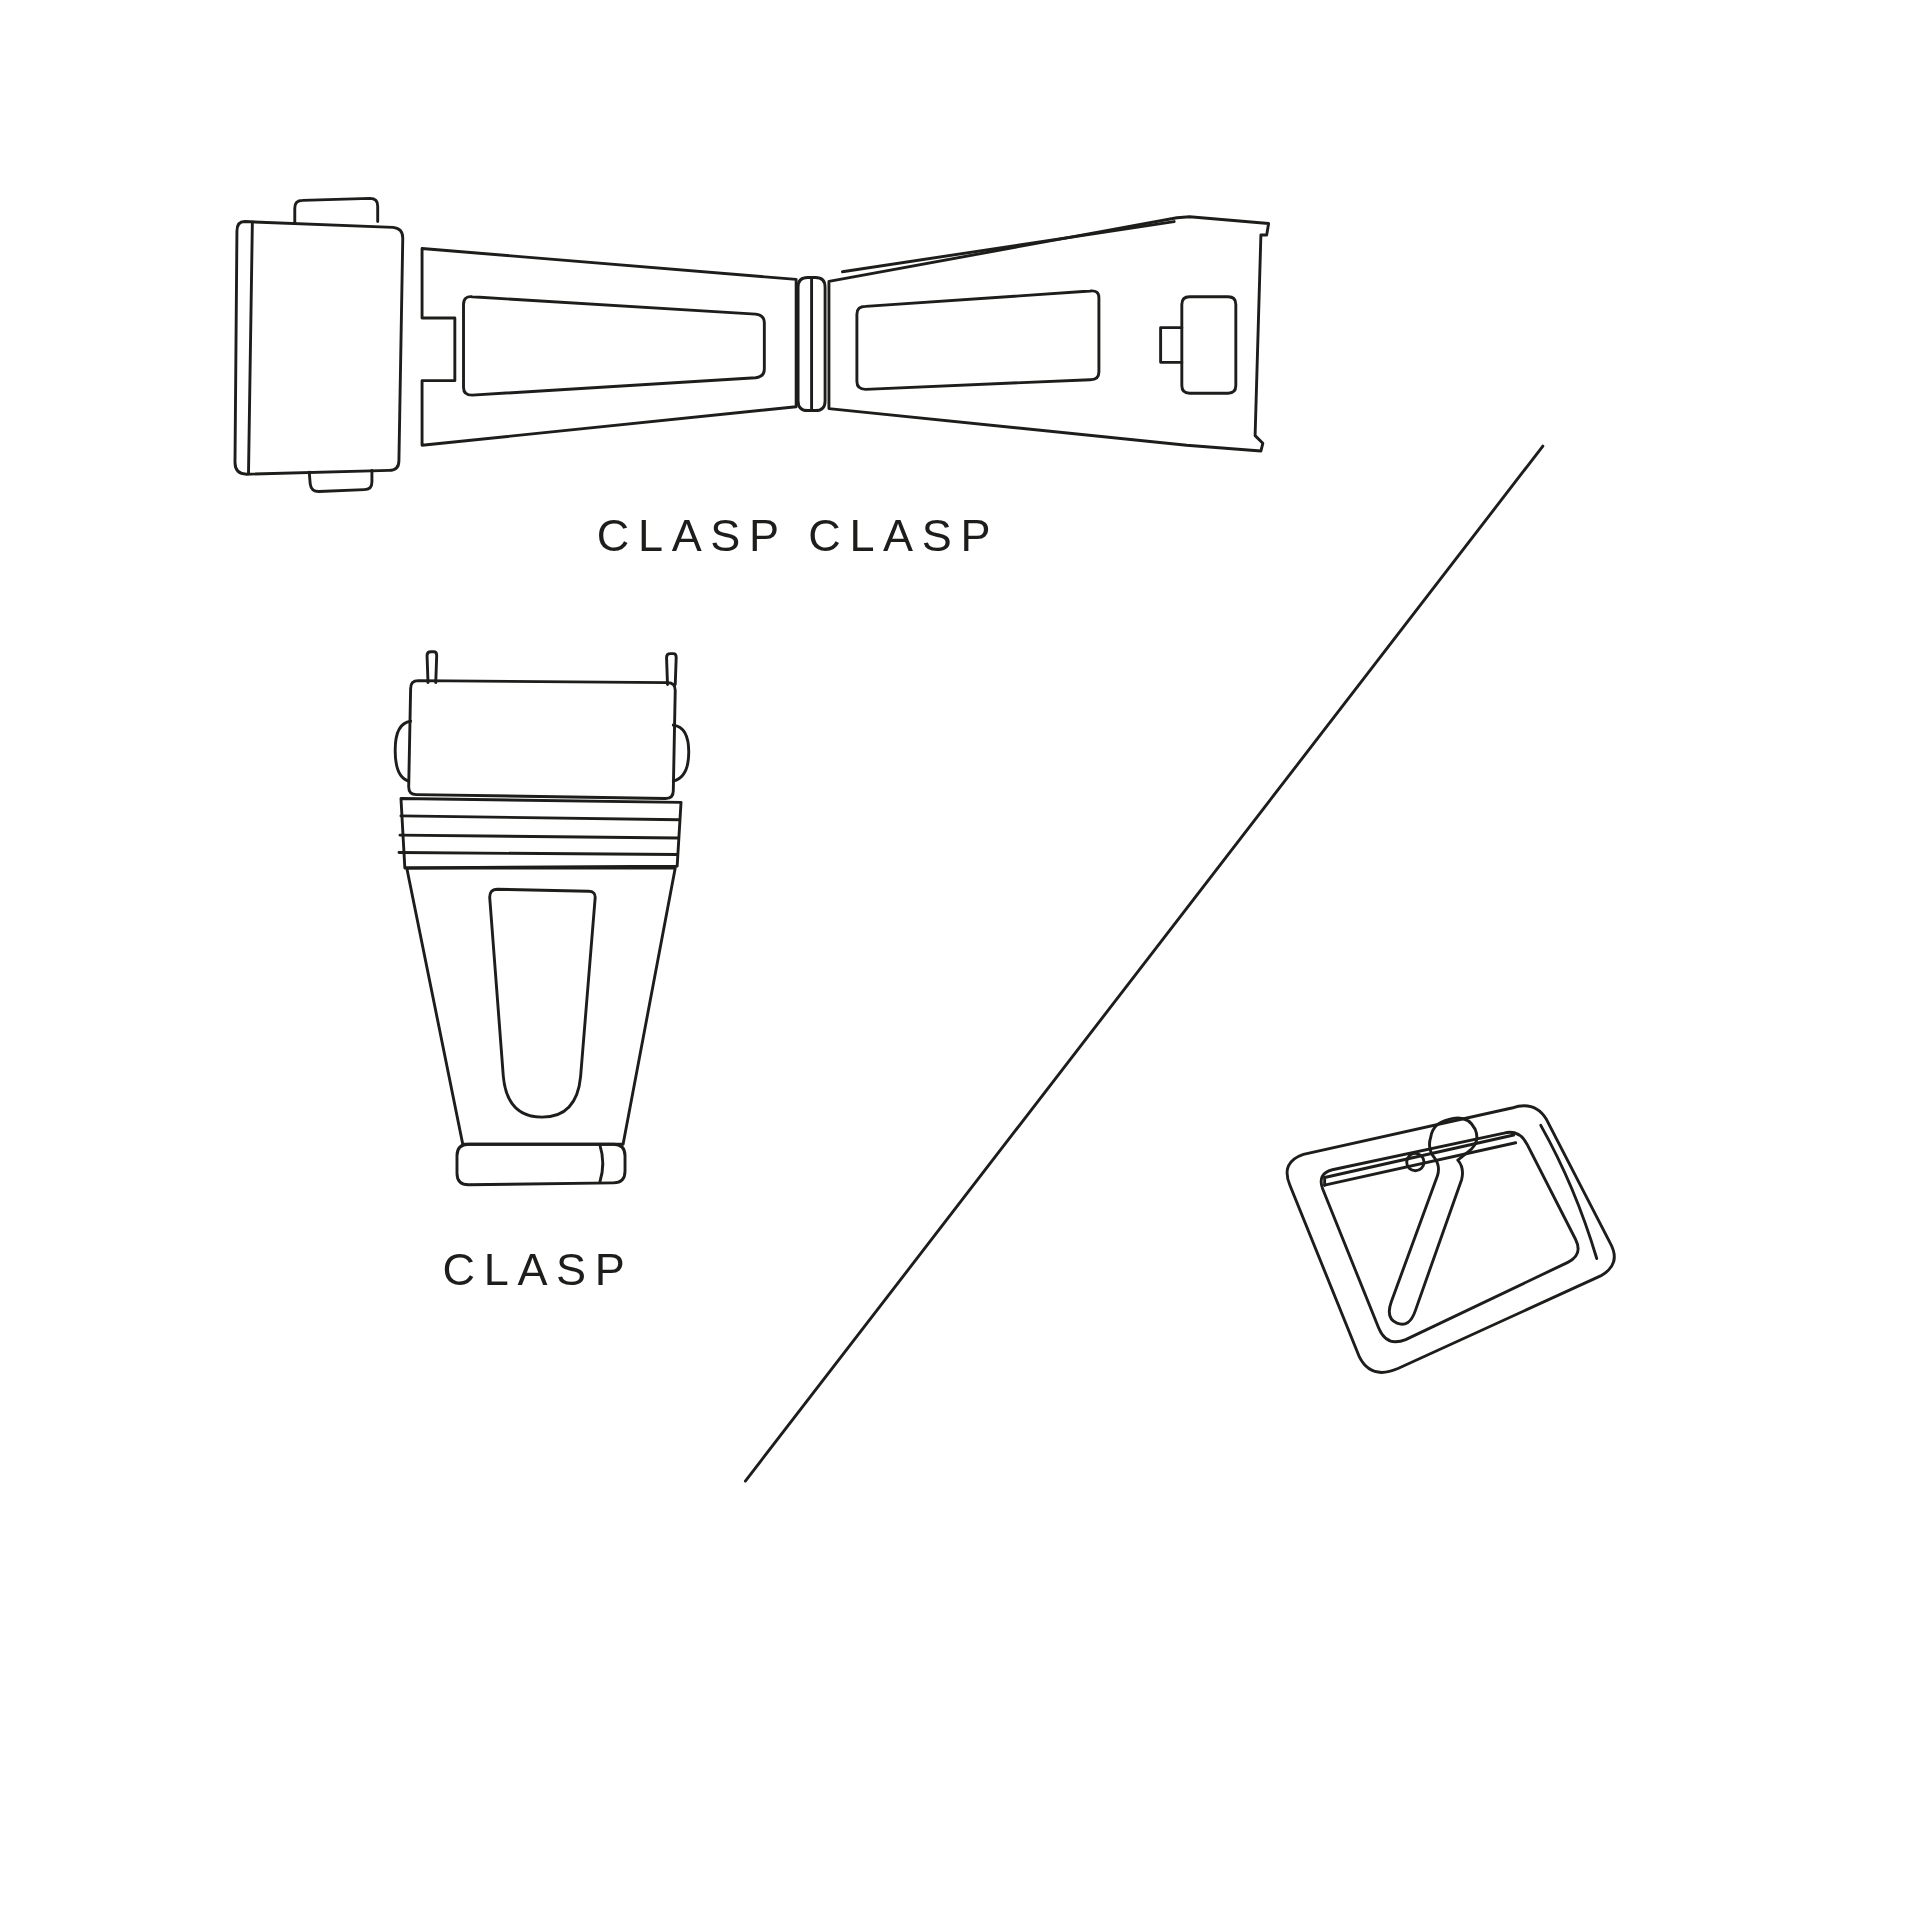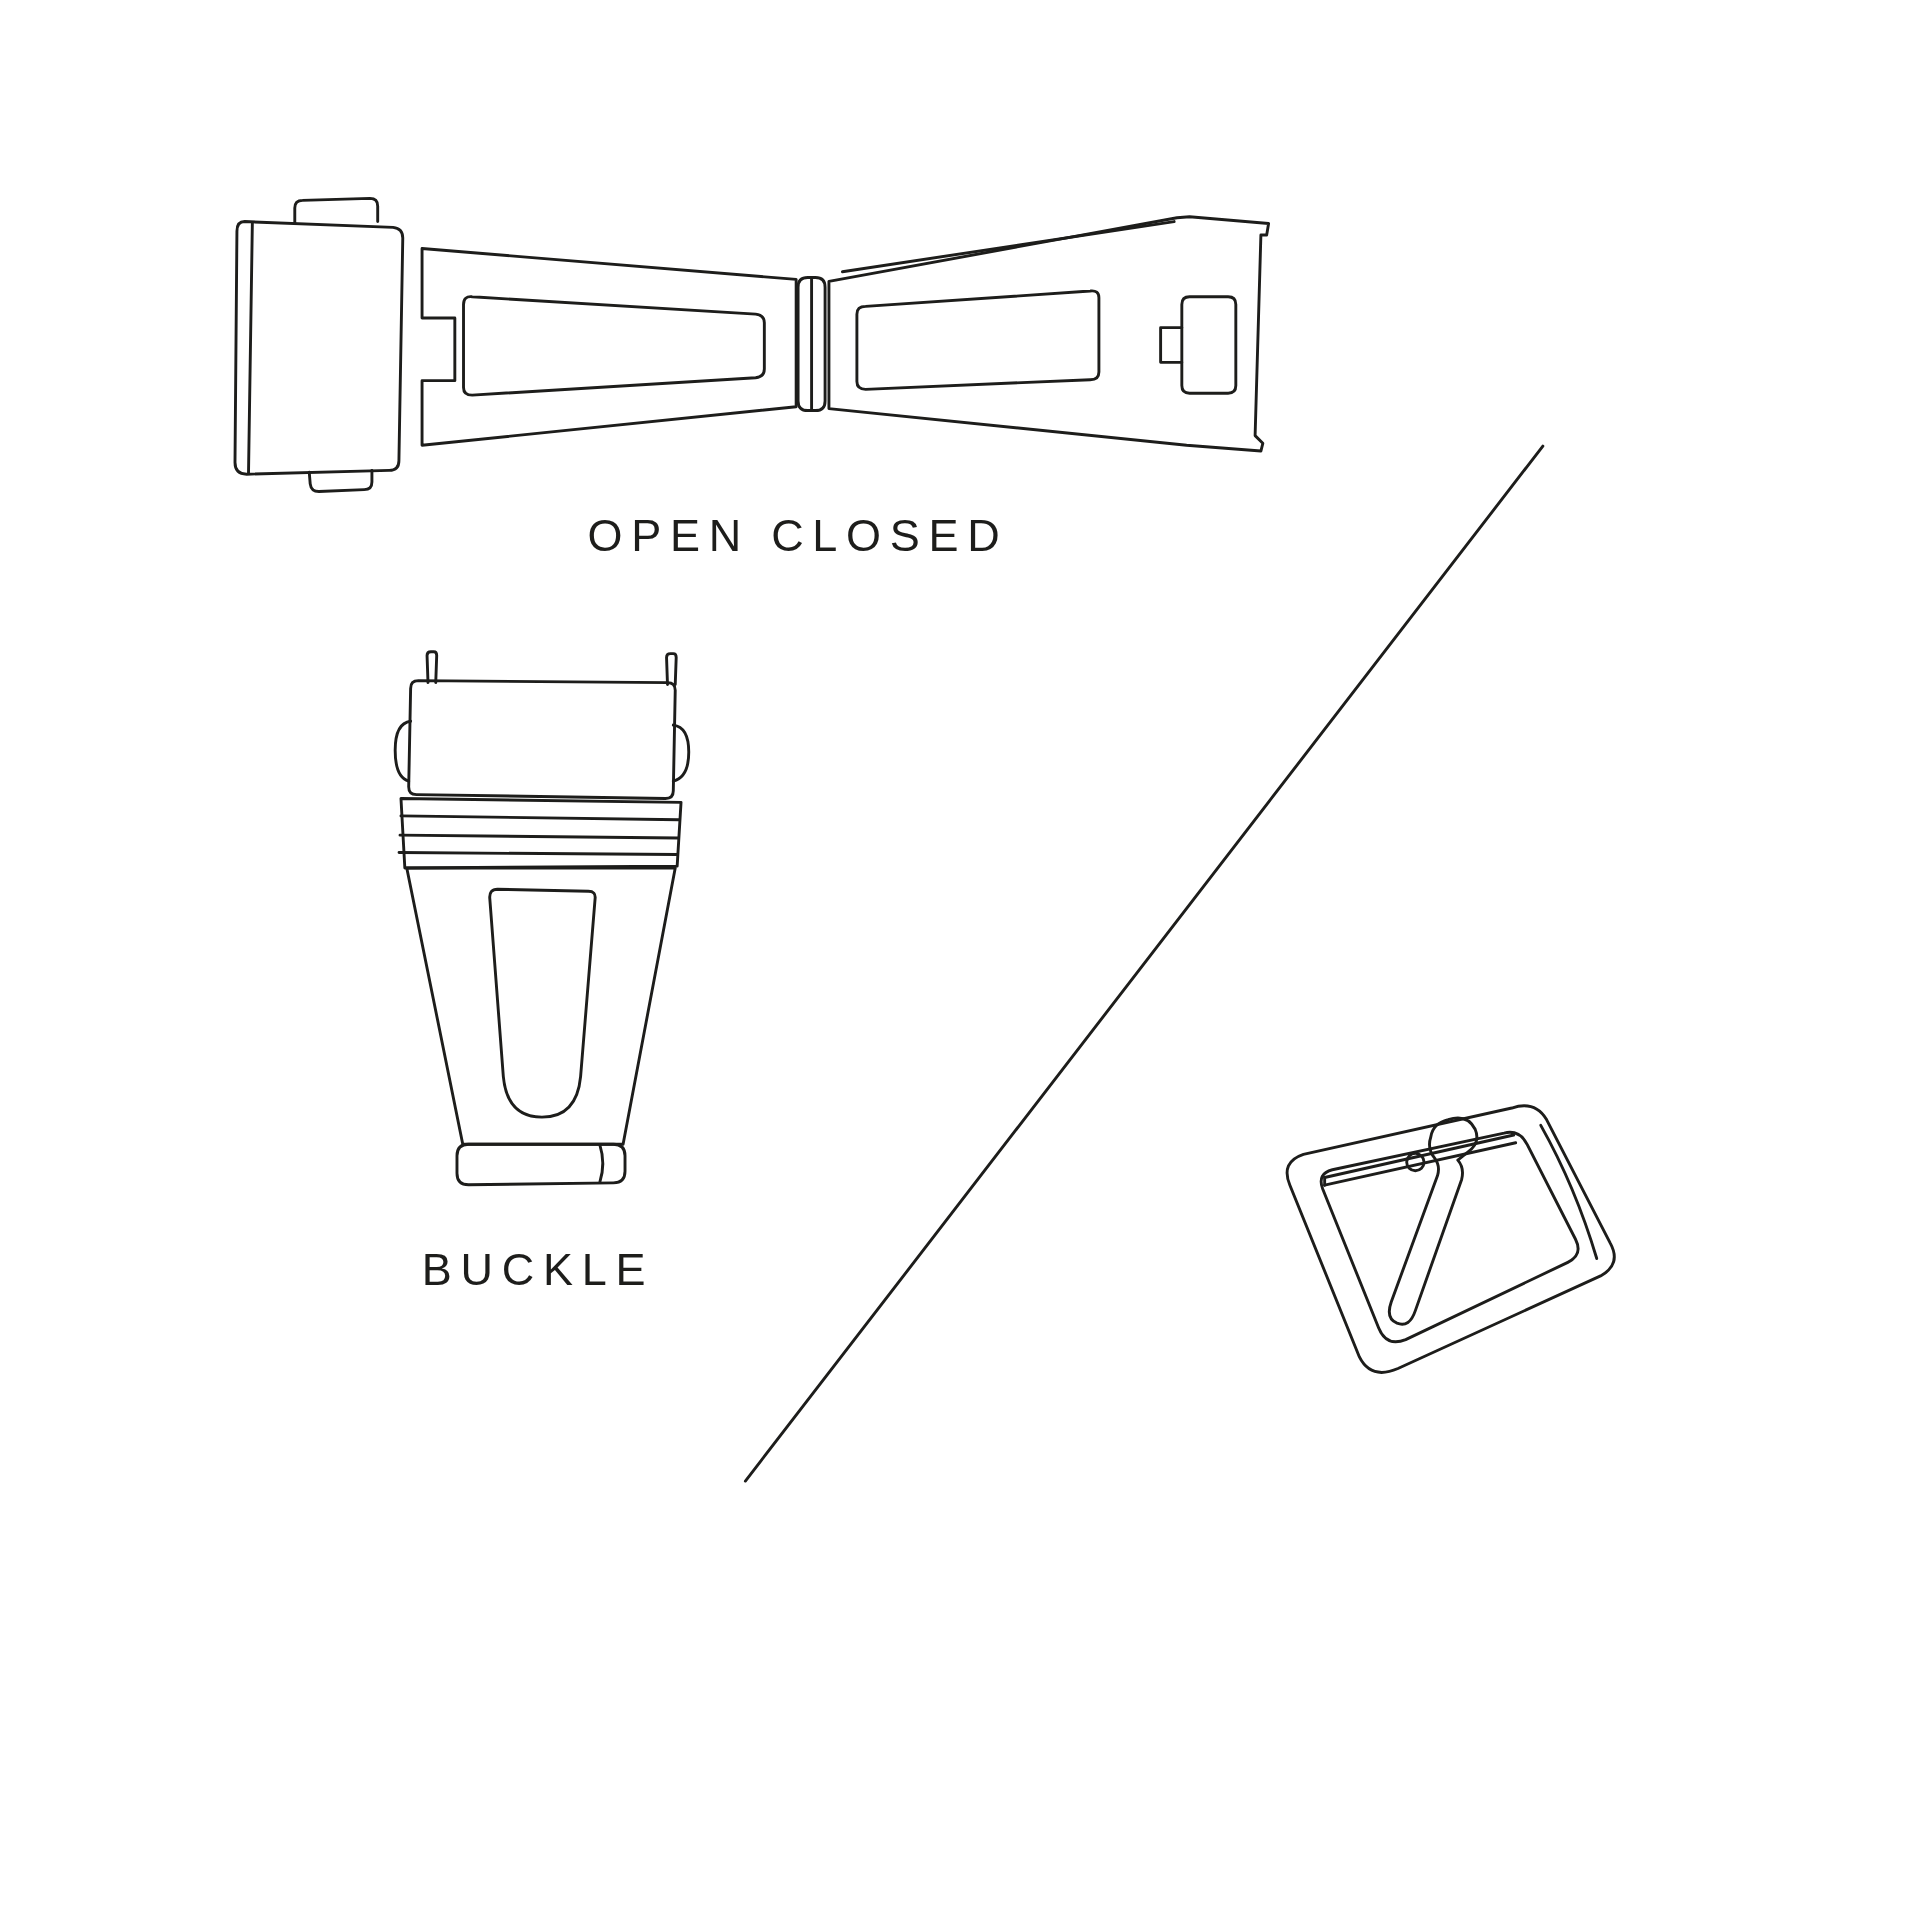--- a/index.html
+++ b/index.html
@@ -68,21 +68,21 @@
     <path d="M 616 100 L 616 234"></path>
 
     <path d="M 634 102 L 995 36 L 1008 35 L 1090 42 L 1088 54 L 1082 54 L 1076 262 L 1084 270 L 1082 278 L 1005 272 L 634 234 Z"></path>
     <path d="M 648 92 L 992 40"></path>
     <path d="M 672 128 L 905 112 Q 914 111 914 119 L 914 196 Q 914 204 905 204 L 672 214 Q 663 214 663 206 L 663 136 Q 663 128 672 128 Z"></path>
 
     <path d="M 1008 118 Q 1000 118 1000 126 L 1000 210 Q 1000 218 1008 218 L 1048 218 Q 1056 218 1056 210 L 1056 126 Q 1056 118 1048 118 Z"></path>
     <path d="M 1000 150 L 978 150 L 978 186 L 1000 186"></path>
   </svg>
 
-  <div class="label" style="left:798px; top:510px;">OPEN CLOSED</div>
+  <div class="label" style="left:798px; top:510px;">CLASP CLASP</div>
 
   <svg class="illu" style="left:372px; top:642px; width:338px; height:565px;" viewBox="0 0 350 585">
 
     <path d="M 58 42 L 57 14 Q 57 10 61 10 L 64 10 Q 67 10 67 14 L 66 42"></path>
     <path d="M 306 44 L 305 16 Q 305 12 309 12 L 312 12 Q 315 12 315 16 L 314 44"></path>
 
     <path d="M 48 40 Q 40 40 40 48 L 38 150 Q 38 158 46 158 L 304 162 Q 312 162 312 154 L 314 50 Q 314 42 306 42 Z"></path>
     <path d="M 40 82 Q 24 84 24 112 Q 24 140 38 144"></path>
     <path d="M 312 86 Q 328 88 328 114 Q 328 140 312 144"></path>
 
@@ -91,21 +91,21 @@
     <path d="M 29 200 L 317 203"></path>
     <path d="M 28 218 L 316 220"></path>
 
     <path d="M 36 234 L 314 234 L 260 520 L 94 520 Z"></path>
     <path d="M 130 256 L 224 258 Q 232 258 231 266 L 216 450 Q 212 492 176 492 Q 140 492 136 450 L 122 266 Q 121 256 130 256 Z"></path>
 
     <path d="M 100 520 Q 88 520 88 532 L 88 550 Q 88 562 100 562 L 250 560 Q 262 560 262 548 L 262 532 Q 262 520 250 520 Z"></path>
     <path d="M 236 521 Q 242 540 236 559"></path>
   </svg>
 
-  <div class="label" style="left:538px; top:1244px;">BUCKLE</div>
+  <div class="label" style="left:538px; top:1244px;">CLASP</div>
 
   <svg class="illu" style="left:1226px; top:1081px; width:425px; height:357px;" viewBox="0 0 440 370">
 
     <path d="M 66 108 Q 56 84 80 76 L 296 28 Q 320 20 332 40 L 398 168 Q 410 190 388 202 L 178 298 Q 150 310 138 286 Z"></path>
 
     <path d="M 100 112 Q 94 96 110 92 L 288 54 Q 304 50 312 66 L 362 164 Q 370 180 354 188 L 186 268 Q 166 276 158 256 Z"></path>
 
     <path d="M 326 46 Q 362 110 384 184"></path>
 
     <path d="M 102 100 L 298 56"></path>

